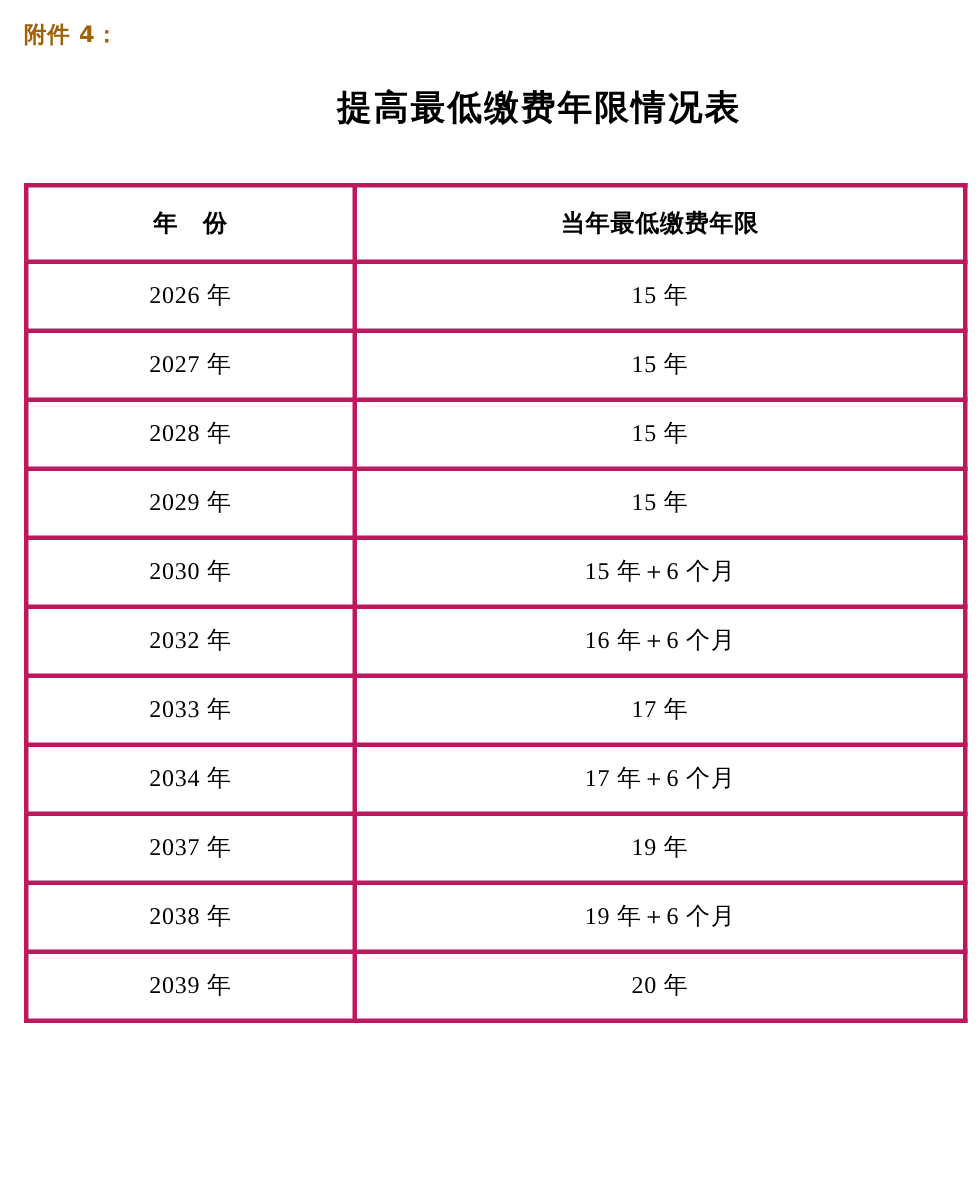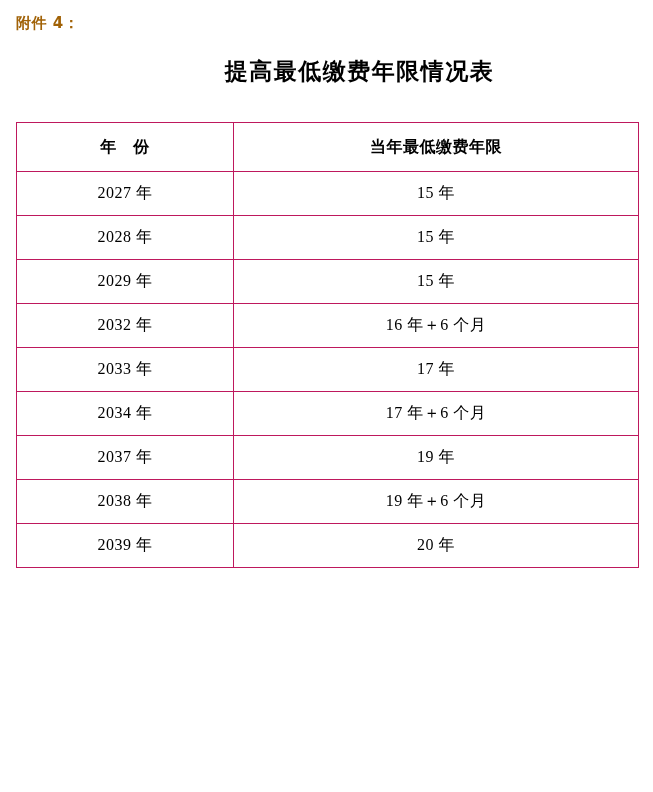--- a/index.html
+++ b/index.html
@@ -49,21 +49,21 @@
     left: 16px;
     width: 620px;
   }
   table.data-table {
     border-collapse: collapse;
     width: 620px;
     table-layout: fixed;
   }
   table.data-table td,
   table.data-table th {
-    border: 1px solid #be185d;
+    border: 3px solid #be185d;
     height: 43px;
     text-align: center;
     vertical-align: middle;
     font-size: 16px;
     font-weight: normal;
     padding: 0;
   }
   table.data-table thead th {
     height: 48px;
     font-family: "DejaVu Sans", "Liberation Sans", sans-serif;
@@ -98,30 +98,38 @@
   <div class="table-wrap">
     <table class="data-table">
       <thead>
         <tr>
           <th class="col-year">年　份</th>
           <th class="col-value">当年最低缴费年限</th>
         </tr>
       </thead>
       <tbody id="table-body">
           <tr>
+            <td class="cell-year">2026 年</td>
+            <td class="cell-value">15 年</td>
+          </tr>
+          <tr>
             <td class="cell-year">2027 年</td>
             <td class="cell-value">15 年</td>
           </tr>
           <tr>
             <td class="cell-year">2028 年</td>
             <td class="cell-value">15 年</td>
           </tr>
           <tr>
             <td class="cell-year">2029 年</td>
             <td class="cell-value">15 年</td>
+          </tr>
+          <tr>
+            <td class="cell-year">2030 年</td>
+            <td class="cell-value">15 年＋6 个月</td>
           </tr>
           <tr>
             <td class="cell-year">2032 年</td>
             <td class="cell-value">16 年＋6 个月</td>
           </tr>
           <tr>
             <td class="cell-year">2033 年</td>
             <td class="cell-value">17 年</td>
           </tr>
           <tr>

